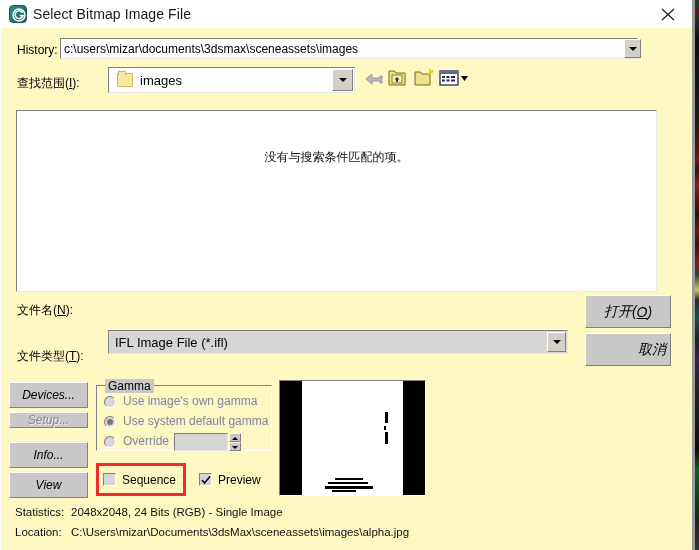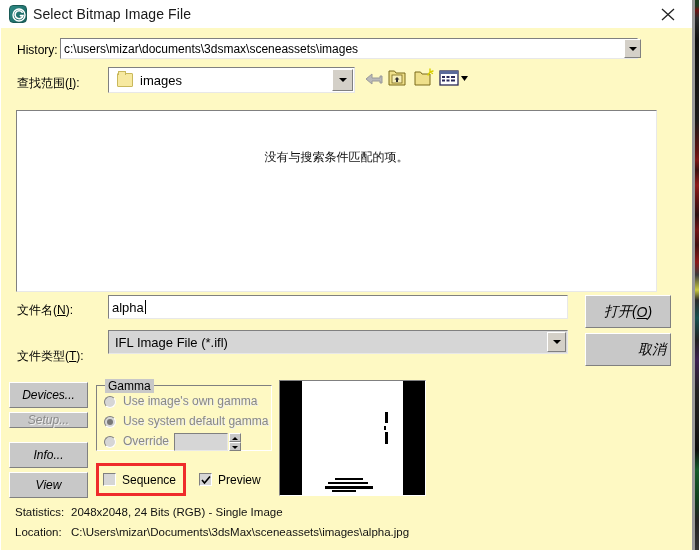--- a/index.html
+++ b/index.html
@@ -394,24 +394,20 @@
       </svg>
     </div>
 
     <div class="listview">
       <div class="empty-msg">没有与搜索条件匹配的项。</div>
     </div>
 
     <div class="lbl" style="left:16px; top:302px;">
       <span>文件名(</span><u>N</u><span>):</span>
     </div>
-    <div class="field" style="left:107px; top:295px; width:460px; height:24px; font-size:13px;">
-      <span>alpha</span>
-        <span style="display:inline-block;width:1px;height:14px;background:#000;margin-left:1px;"></span>
-    </div>
 
     <div class="lbl" style="left:16px; top:337px;margin-top:11px;">
       <span>文件类型(</span><u>T</u><span>):</span>
     </div>
     <div class="field ro" style="left:107px; top:330px; width:460px; height:24px; font-size:13px; padding-left:6px;">IFL Image File (*.ifl)</div>
     <div class="ddbtn" style="left:546px; top:332px; width:19px; height:20px;"></div>
 
     <div class="btn" style="left:584px; top:295px; width:86px; height:33px; font-size:14px;">
       <span>打开(</span>
         <u>O</u>

